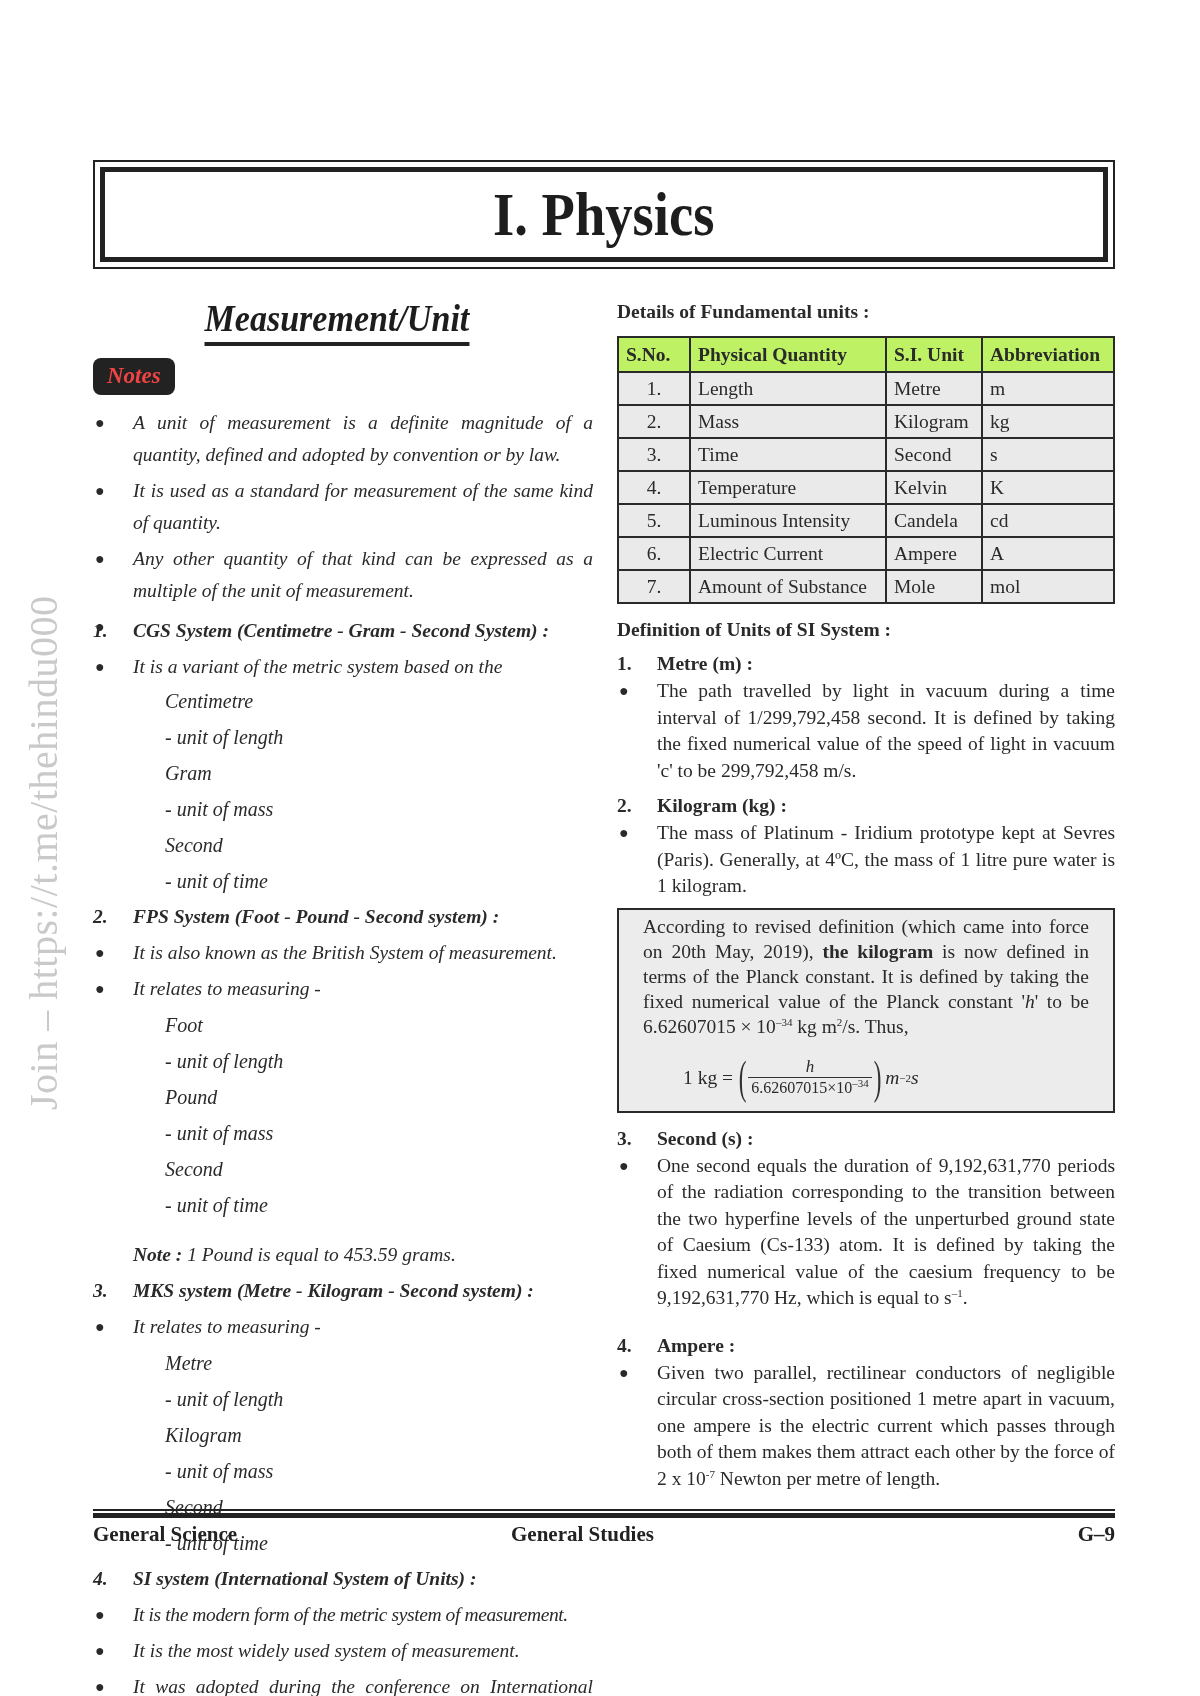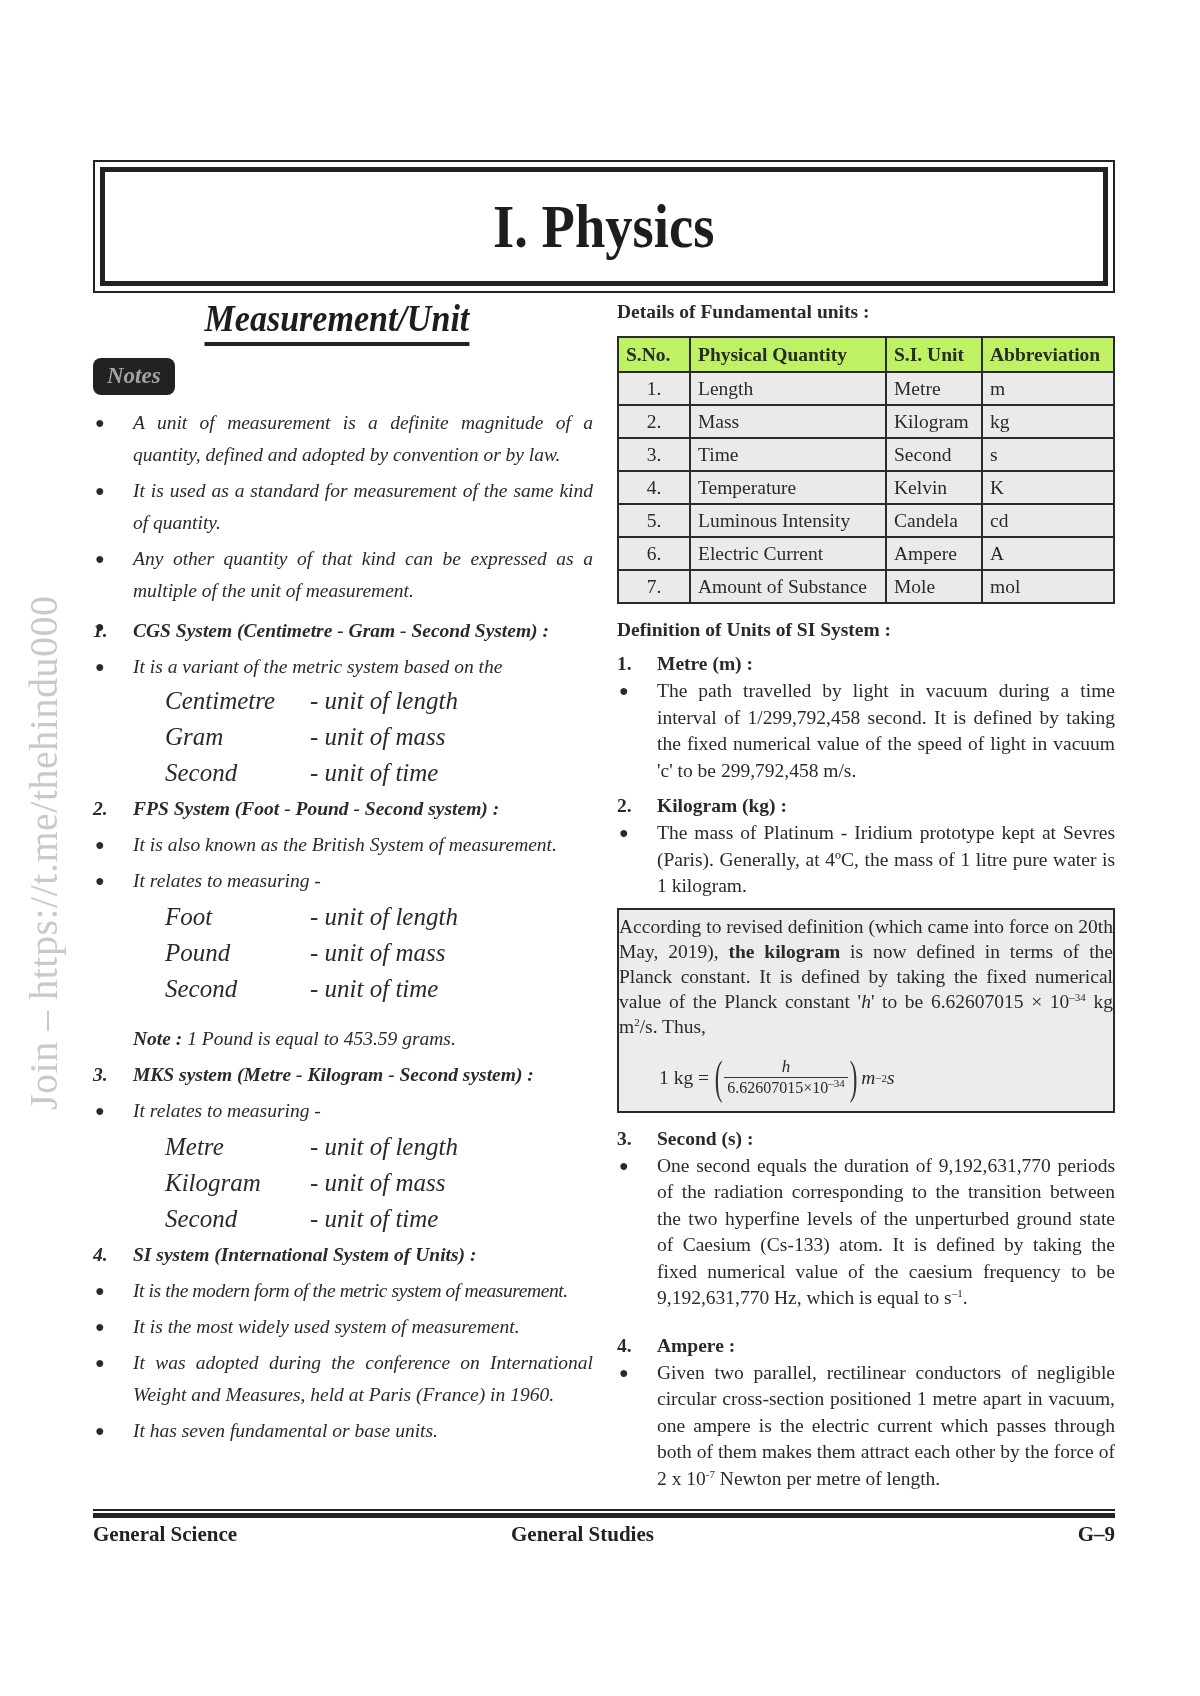--- a/index.html
+++ b/index.html
@@ -1,63 +1,63 @@
 <!DOCTYPE html>
 <html><head>
 <meta charset="utf-8">
 <style>
   html, body { margin: 0; padding: 0; background: #ffffff; }
   body { width: 1200px; height: 1696px; position: relative; overflow: hidden;
          font-family: "Liberation Serif", "DejaVu Serif", serif; color: #2a2a2a; }
 
   
-  .title-box { position: absolute; left: 93px; top: 160px; width: 1022px; height: 133px;
+  .title-box { position: absolute; left: 93px; top: 160px; width: 1022px; height: 109px;
                border: 2px solid #222; box-sizing: border-box; }
   .title-box .inner { position: absolute; left: 5px; top: 5px; right: 5px; bottom: 5px;
                       border: 5px solid #222; box-sizing: border-box;
                       display: flex; align-items: center; justify-content: center; }
   .title-box h1 { margin: 0; font-size: 62px; font-weight: bold; color: #1d1d1d;
                   letter-spacing: 0px; transform: scaleX(0.88); }
 
   
   .watermark { position: absolute; left: 20px; top: 1110px; transform-origin: left top;
                transform: rotate(-90deg); font-size: 40px; color: #c9c9c9; white-space: nowrap;
                letter-spacing: 0.5px; }
 
   
   .left { position: absolute; left: 93px; top: 298px; width: 500px; font-style: italic; }
   .section-title { display: block; margin: 0 auto; width: fit-content; font-size: 37px; font-weight: bold;
                    color: #1d1d1d; border-bottom: 4px solid #222; line-height: 42px; padding-bottom: 2px;
                    transform: scaleX(0.92); margin-left: 100px; }
-  .notes-badge { display: inline-block; margin-top: 12px; background: #222; color: #a3a3a3; font-weight: bold;
+  .notes-badge { display: inline-block; margin-top: 12px; background: #222; color: #ef4444; font-weight: bold;
                  font-size: 23px; padding: 5px 14px 6px; border-radius: 8px; }
   .para { position: relative; padding-left: 40px; font-size: 19.5px; line-height: 32px; text-align: justify; }
   .para .mark { position: absolute; left: 0; top: 0; }
   .para.bullet .mark { font-size: 16px; left: 2px; }
   .para.numbered { font-weight: bold; }
   .gap-s { height: 4px; }
-  .unit-row { display: flex; padding-left: 72px; font-size: 25px; line-height: 36px; }
+  .unit-row { display: flex; padding-left: 72px; font-size: 20px; line-height: 36px; flex-direction: column; }
   .unit-row .u-name { width: 145px; }
   .note { padding-left: 40px; font-size: 19.5px; line-height: 36px; margin-top: 14px; }
   .note b { font-weight: bold; }
 
   
   .right { position: absolute; left: 617px; top: 298px; width: 498px; }
   .r-head { font-size: 19.5px; font-weight: bold; line-height: 28px; }
   table.units { margin-top: 10px; border-collapse: collapse; width: 498px; font-size: 19.5px; }
   table.units th, table.units td { border: 2px solid #2a2a2a; padding: 0 7px; height: 31px; text-align: left; }
   table.units th { background: #bef264; font-weight: bold; height: 33px; }
   table.units td { background: #eaeaea; }
   table.units td.sno { text-align: center; }
   .def-head { margin-top: 12px; }
   .rpara { position: relative; padding-left: 40px; font-size: 19.5px; line-height: 26.5px; text-align: justify; }
   .rpara .mark { position: absolute; left: 0; top: 0; }
   .rpara.bullet .mark { font-size: 16px; left: 2px; }
   .rpara.numbered { font-weight: bold; line-height: 28px; }
-  .callout { margin-top: 8px; border: 2px solid #2a2a2a; background: #ececec; padding: 4px 0 10px;
+  .callout { margin-top: 8px; border: 2px solid #2a2a2a; background: #ececec; padding: 4px 24px 10px;
              font-size: 19.5px; line-height: 25px; text-align: justify; }
   .formula { display: flex; align-items: center; margin-top: 16px; padding-left: 40px; font-size: 19.5px; }
   .formula .paren { font-size: 46px; font-weight: lighter; line-height: 46px; transform: scaleX(0.5); color: #333; }
   .frac { display: inline-flex; flex-direction: column; align-items: center; margin: 0 -2px; }
   .frac .num { font-style: italic; font-size: 17px; line-height: 20px; }
   .frac .den { border-top: 1.5px solid #333; font-size: 16px; line-height: 20px; padding: 0 3px; }
   sup { font-size: 11px; line-height: 0; }
 
   
   .footer-rule1 { position: absolute; left: 93px; top: 1509px; width: 1022px; height: 2px; background: #222; }

